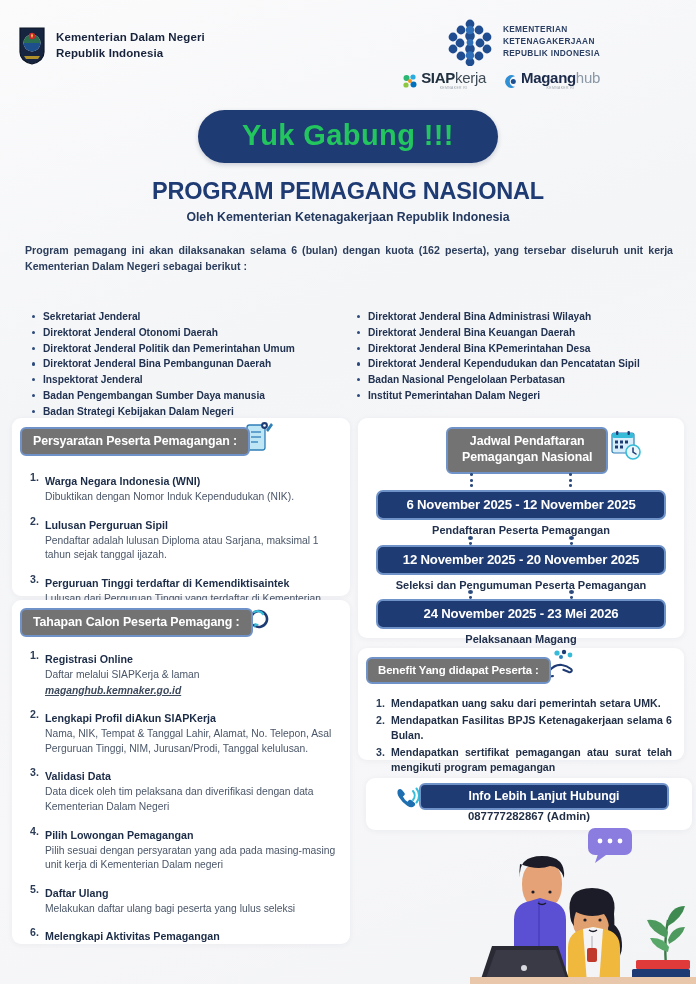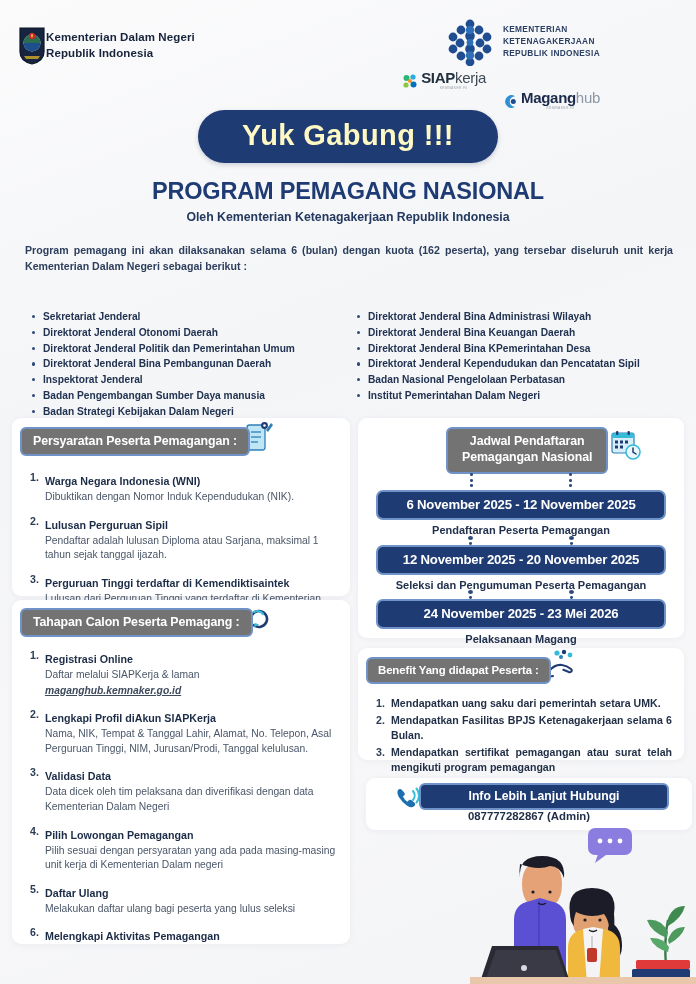--- a/index.html
+++ b/index.html
@@ -9,38 +9,38 @@
     font-family: "Liberation Sans", sans-serif;
     overflow: hidden;
   }
   #poster {
     position: relative;
     width: 696px; height: 984px;
     background: linear-gradient(160deg,#fbfbfc 0%,#f4f5f7 35%,#f7f7f9 70%,#f3f4f6 100%);
   }
   
   .header { position:absolute; top:0; left:0; width:696px; height:105px; }
-  .kemendagri { position:absolute; left:18px; top:26px; display:flex; align-items:center; }
+  .kemendagri { position:absolute; left:18px; top:26px; display:flex; align-items:center; gap:10px; }
   .garuda-shield { width:28px; height:40px; position:relative; }
   .kemendagri-text { font-size:11.5px; line-height:1.35; color:#17223b; font-weight:600; letter-spacing:.1px;}
   .kemnaker { position:absolute; right:96px; top:18px; display:flex; align-items:center; gap:9px; }
   .kemnaker-mark { width:48px; height:48px; position:relative; }
   .kemnaker-text { font-size:8.3px; line-height:1.42; color:#2a3f63; font-weight:700; letter-spacing:.35px;}
   .sublogos { position:absolute; right:96px; top:70px; display:flex; align-items:flex-start; gap:16px; }
   .siapkerja { display:flex; align-items:flex-end; gap:3px; }
   .siap-txt { font-size:15px; font-weight:800; color:#22313f; letter-spacing:-.3px; line-height:1;}
   .siap-txt .thin { font-weight:400; color:#3e4a55; }
   .magang { display:flex; align-items:flex-end; gap:3px; }
-  .magang-txt { font-size:15px; font-weight:800; color:#1b2a4a; letter-spacing:-.3px; line-height:1;margin-top:20px;}
+  .magang-txt { font-size:15px; font-weight:800; color:#1b2a4a; letter-spacing:-.3px; line-height:1;}
   .magang-txt .thin { font-weight:400; color:#8a97a6; }
   .tiny-sub { font-size:3.4px; color:#9aa3ad; letter-spacing:.4px; text-align:center; margin-top:1px;}
   
   .title-wrap { position:absolute; top:110px; left:0; width:696px; text-align:center; }
   .yuk-pill {
-    display:inline-block; background:#1f3b73; color:#fef9c3;
+    display:inline-block; background:#1f3b73; color:#22c55e;
     font-size:29px; font-weight:800; letter-spacing:.4px;
     padding:9px 44px 11px; border-radius:30px;
     box-shadow:0 2px 5px rgba(20,40,80,.2);
   }
   .prog-title { margin-top:15px; font-size:23.5px; font-weight:800; color:#1f3b73; letter-spacing:-.2px;}
   .prog-sub { margin-top:5px; font-size:12.3px; font-weight:700; color:#23395f; }
   
   .intro { position:absolute; left:25px; top:243px; width:648px; }
   .intro p { font-size:10.6px; line-height:1.48; color:#2c3e5c; font-weight:600; text-align:justify; }
   .intro p + p { margin-top:9px; }

